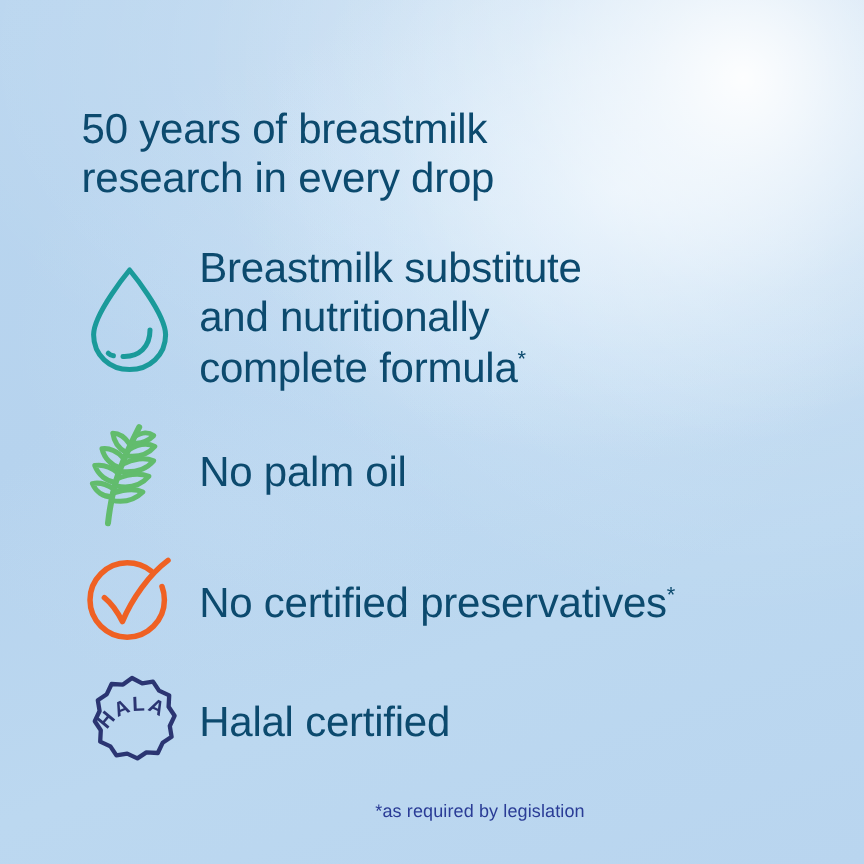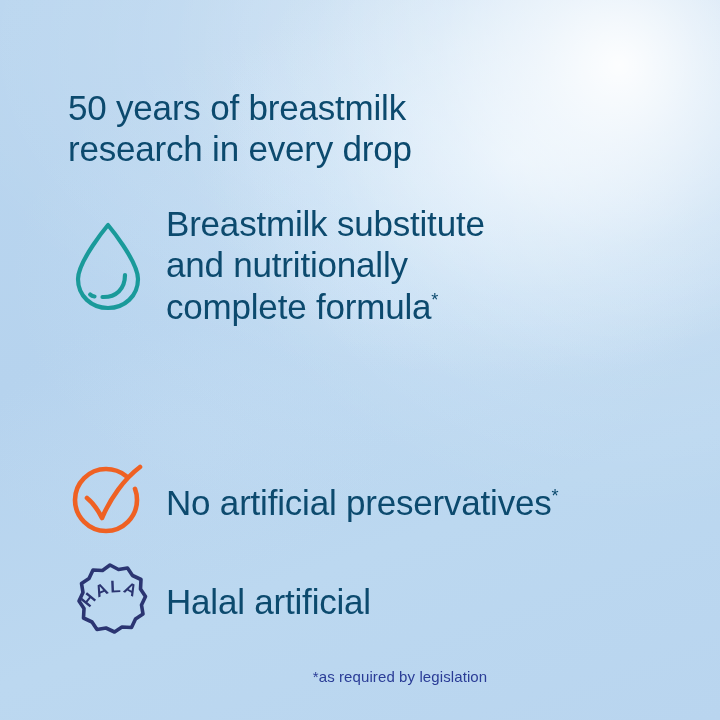--- a/index.html
+++ b/index.html
@@ -133,49 +133,75 @@
             <path d="M57 58 C57 72 48 80.5 34.5 80"></path>
             <path d="M26.5 79.5 C24.5 79.2 23.2 78.4 22.2 77.4"></path>
           </g>
         </svg>
       </div>
       <div class="text-cell"><span>Breastmilk substitute
 and nutritionally
 complete formula</span><span class="sup">*</span></div>
     </div>
 
+    <div class="row" id="row-2">
+      <div class="icon-cell">
+        <svg width="84" height="92" viewBox="0 0 84 92">
+          <g fill="none" stroke="#62bc6d" stroke-linecap="round" stroke-linejoin="round">
+
+            <path d="M22 88 C24 70 28 52 34 38 C38 28 43 18 48 8" stroke-width="5"></path>
+
+            <g stroke-width="4.2">
+              <path d="M44 16 C50 12 56 12 60 15 C55 20 48 22 42 21"></path>
+              <path d="M39 27 C47 22 55 21 61 24 C55 31 46 33 38 32"></path>
+              <path d="M34 39 C43 34 53 33 60 36 C53 44 43 46 33 45"></path>
+              <path d="M29 51 C39 47 49 46 56 49 C49 57 39 59 29 57"></path>
+              <path d="M26 63 C35 60 45 59 51 62 C44 69 35 71 25 69"></path>
+            </g>
+
+            <g stroke-width="4.2">
+              <path d="M40 22 C36 16 31 13 26 13 C27 20 31 26 37 29"></path>
+              <path d="M35 34 C30 28 23 25 17 26 C19 34 25 40 32 42"></path>
+              <path d="M30 46 C24 41 17 39 11 40 C14 48 21 53 28 54"></path>
+              <path d="M26 59 C20 55 14 54 9 55 C12 62 18 66 25 66"></path>
+            </g>
+          </g>
+        </svg>
+      </div>
+      <div class="text-cell"><span>No palm oil</span><span class="sup"></span></div>
+    </div>
 
     <div class="row" id="row-3">
       <div class="icon-cell">
         <svg width="82" height="82" viewBox="0 0 82 82">
           <g fill="none" stroke="#ef6123" stroke-width="4.6" stroke-linecap="round" stroke-linejoin="round">
             <path d="M58 14 C52.5 9.5 45.5 7 38 7 C21 7 7 21 7 38 C7 55 21 69 38 69 C55 69 69 55 69 38 C69 34 68.3 30.2 67 26.8"></path>
             <path d="M19 36 C24 40 30 48 34 56 C42 37 56 17 72 5"></path>
           </g>
         </svg>
       </div>
-      <div class="text-cell"><span>No artificial preservatives</span><span class="sup">*</span></div>
+      <div class="text-cell"><span>No certified preservatives</span><span class="sup">*</span></div>
     </div>
 
     <div class="row" id="row-4">
       <div class="icon-cell">
         <svg width="84" height="84" viewBox="0 0 84 84">
           <defs>
             <path id="halalArc" d="M20 58 C20 30 64 24 68 44" fill="none"></path>
           </defs>
           <path d="M42 5
                    L50.5 9.5 L59.5 8 L64.5 15.5 L73 19.5 L72.5 29 L77.5 36.5
                    L73.5 45 L75 54 L67.5 59 L63.5 67.5 L54 67 L46.5 72
                    L38 68 L29 69.5 L24 62 L15.5 58 L16 48.5 L11 41
                    L15 32.5 L13.5 23.5 L21 18.5 L25 10 L34.5 10.5 Z" fill="none" stroke="#2b3572" stroke-width="3.6" stroke-linejoin="round"></path>
           <text font-family="'Liberation Sans', sans-serif" font-size="17" font-weight="700" fill="#2b3572" letter-spacing="1.2">
             <textPath href="#halalArc" startOffset="14%" id="halal-textpath">HALAL</textPath>
           </text>
         </svg>
       </div>
-      <div class="text-cell"><span>Halal artificial</span><span class="sup"></span></div>
+      <div class="text-cell"><span>Halal certified</span><span class="sup"></span></div>
     </div>
 
   </div>
 
   <div class="footnote">*as required by legislation</div>
 
 </div>
 
 </body></html>

